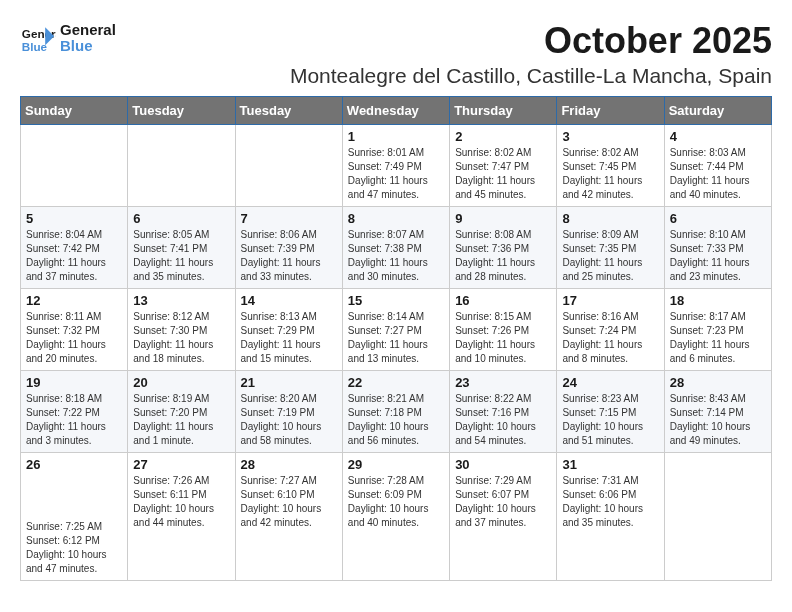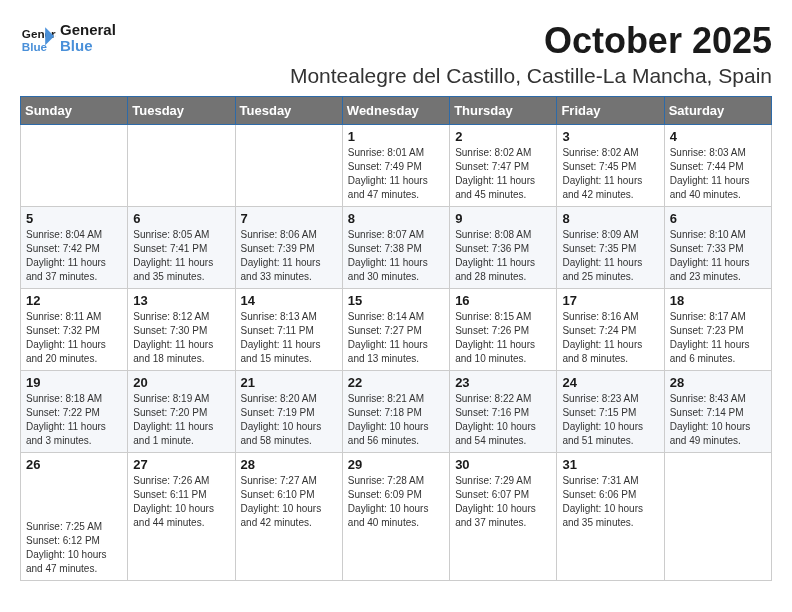--- a/index.html
+++ b/index.html
@@ -208,21 +208,21 @@
         <td>
           <span class="day-number">13</span>
           <div class="cell-text" style="white-space: pre-line;">Sunrise: 8:12 AM
 Sunset: 7:30 PM
 Daylight: 11 hours
 and 18 minutes.</div>
         </td>
         <td>
           <span class="day-number">14</span>
           <div class="cell-text" style="white-space: pre-line;">Sunrise: 8:13 AM
-Sunset: 7:11 PM
+Sunset: 7:29 PM
 Daylight: 11 hours
 and 15 minutes.</div>
         </td>
         <td>
           <span class="day-number">15</span>
           <div class="cell-text" style="white-space: pre-line;">Sunrise: 8:14 AM
 Sunset: 7:27 PM
 Daylight: 11 hours
 and 13 minutes.</div>
         </td>

